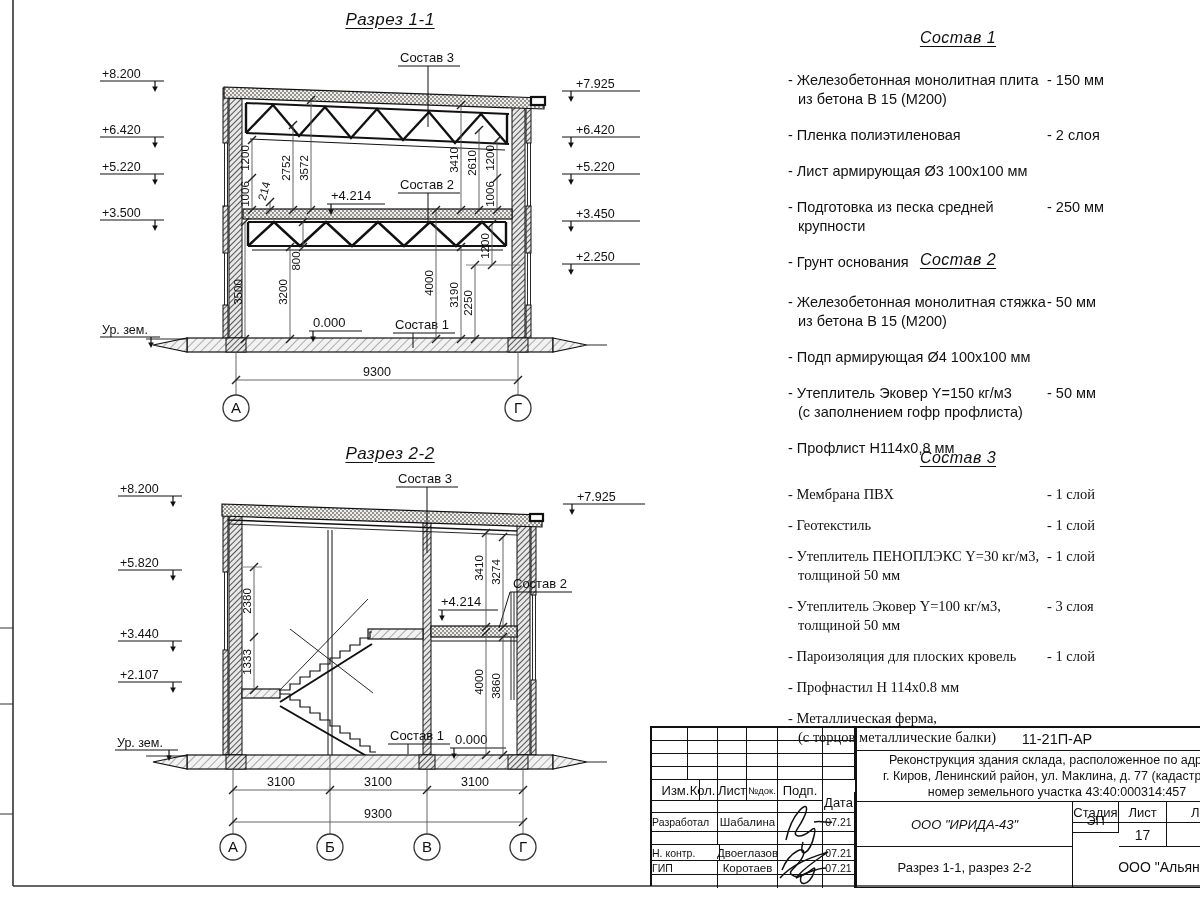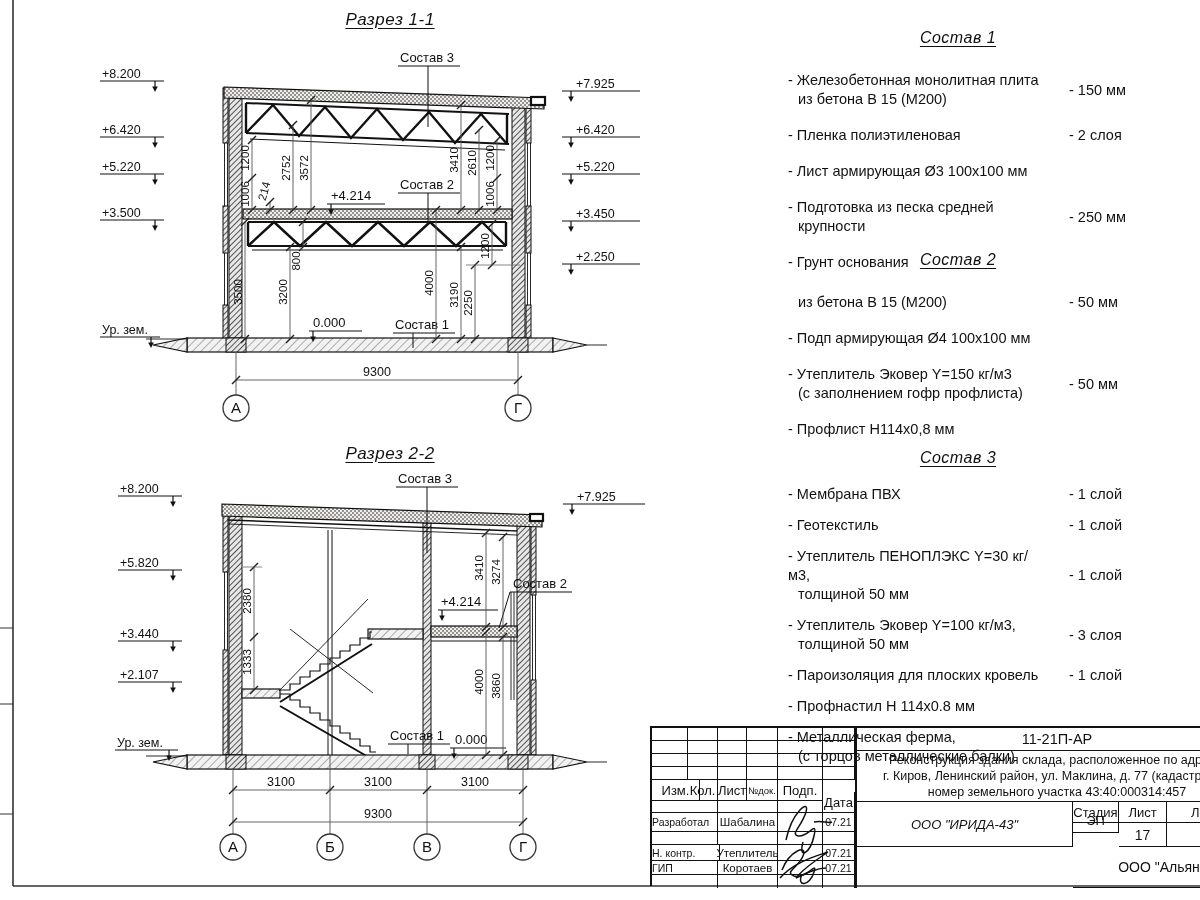--- a/index.html
+++ b/index.html
@@ -11,25 +11,25 @@
   .sec-title{font-style:italic;font-size:17px;text-align:center;
              text-decoration:underline;text-underline-offset:3px;letter-spacing:.5px;}
   .dim{font-size:11.5px;}
   .el{font-size:12.5px;}
   .lbl{font-size:13px;}
   .axis{font-size:15px;text-anchor:middle;}
   
   .sostav{width:345px;font-size:14.5px;line-height:19px;}
   .sostav .ttl{font-style:italic;font-size:16px;text-align:center;width:340px;
                text-decoration:underline;text-underline-offset:3px;margin-bottom:24px;letter-spacing:.5px;}
-  .item{display:flex;align-items:center;margin-top:17px;gap:22px;}
+  .item{display:flex;align-items:flex-start;margin-top:17px;}
   .item .txt{flex:0 0 259px;}
   .item .ln2{padding-left:10px;}
   .item .val{width:86px;}
-  .s3 .item{margin-top:12px;}
+  .s3 .item{margin-top:12px;font-family:Liberation Serif, serif;}
   .s3 .ttl{margin-bottom:18px;}
   
   #tb{left:650px;top:726px;width:605px;height:160px;border-top:2px solid #111;
       border-left:2px solid #111;box-sizing:border-box;font-size:13px;}
   .tb-line{position:absolute;background:#111;}
   .tcell{position:absolute;box-sizing:border-box;border-right:1.4px solid #111;
          border-bottom:1.4px solid #111;display:flex;align-items:center;justify-content:center;
          overflow:visible;white-space:nowrap;}
   .tleft{justify-content:flex-start;padding-left:0;}
   .small{font-size:9.5px;}
@@ -460,20 +460,21 @@
     <div class="txt">
           <div>- Грунт основания</div>
         </div>
   </div>
 </div>
 
 <div class="abs sostav" style="left:788px;top:250px">
   <div class="ttl">Состав 2</div>
   <div class="item">
     <div class="txt">
+          <div>- Железобетонная  монолитная стяжка</div>
       <div class="ln2">из бетона В 15 (М200)</div>
         </div>
     <div class="val">- 50 мм</div>
   </div>
   <div class="item">
     <div class="txt">
           <div>- Подп армирующая Ø4 100х100 мм</div>
         </div>
   </div>
   <div class="item">
@@ -580,21 +581,21 @@
   <div class="tcell nm" style="left:66px;top:85px;width:60px;height:19px">Шабалина</div>
   <div class="tcell" style="left:126px;top:85px;width:45px;height:19px"></div>
   <div class="tcell dt" style="left:171px;top:85px;width:32px;height:19px">07.21</div>
 
   <div class="tcell" style="left:0;top:104px;width:66px;height:13px"></div>
   <div class="tcell" style="left:66px;top:104px;width:60px;height:13px"></div>
   <div class="tcell" style="left:126px;top:104px;width:45px;height:13px"></div>
   <div class="tcell" style="left:171px;top:104px;width:32px;height:13px"></div>
 
   <div class="tcell tleft role" style="left:0;top:117px;width:68px;height:16px">Н. контр.</div>
-  <div class="tcell nm" style="left:66px;top:117px;width:60px;height:16px">Утеплитель</div>
+  <div class="tcell nm" style="left:66px;top:117px;width:60px;height:16px">Двоеглазов</div>
   <div class="tcell" style="left:126px;top:117px;width:45px;height:16px"></div>
   <div class="tcell dt" style="left:171px;top:117px;width:32px;height:16px">07.21</div>
 
   <div class="tcell tleft role" style="left:0;top:133px;width:66px;height:14px">ГИП</div>
   <div class="tcell nm" style="left:66px;top:133px;width:60px;height:14px">Коротаев</div>
   <div class="tcell" style="left:126px;top:133px;width:45px;height:14px"></div>
   <div class="tcell dt" style="left:171px;top:133px;width:32px;height:14px">07.21</div>
 
   <div class="tcell" style="left:0;top:147px;width:66px;height:13px;border-bottom:none"></div>
   <div class="tcell" style="left:66px;top:147px;width:60px;height:13px;border-bottom:none"></div>
@@ -609,20 +610,21 @@
     <div>г. Киров, Ленинский район, ул. Маклина, д. 77 (кадастровый</div>
     <div>номер земельного участка 43:40:000314:457</div>
   </div>
   <div class="tcell ital" style="left:205px;top:74px;width:216px;height:45px">ООО "ИРИДА-43"</div>
   <div class="tcell" style="left:421px;top:74px;width:46px;height:21px">Стадия</div>
   <div class="tcell" style="left:467px;top:74px;width:48px;height:21px">Лист</div>
   <div class="tcell" style="left:515px;top:74px;width:90px;height:21px;border-right:none">Листов</div>
   <div class="tcell" style="left:421px;top:81px;width:46px;height:24px;font-size:13px">ЭП</div>
   <div class="tcell" style="left:467px;top:95px;width:48px;height:24px;font-size:14px">17</div>
   <div class="tcell" style="left:515px;top:95px;width:90px;height:24px;border-right:none;font-size:14px;justify-content:flex-start;padding-left:32px">18</div>
+  <div class="tcell" style="left:205px;top:119px;width:216px;height:41px;border-bottom:1.4px solid #111">Разрез 1-1, разрез 2-2</div>
   <div class="tcell" style="left:421px;top:119px;width:184px;height:41px;border-right:none;border-bottom:1.4px solid #111;font-size:14px">ООО "Альянс"</div>
 </div>
 
 <svg class="abs" style="left:772px;top:798px;z-index:5" width="80" height="88" viewBox="0 0 80 88">
   <g fill="none" stroke="#111" stroke-width="1.5">
     <path d="M14,42 C20,14 38,0 34,14 C30,28 18,36 26,38 C36,40 46,20 42,38 C38,56 26,62 31,44 M42,24 C50,22 56,26 60,24"></path>
     <path d="M10,72 C18,52 36,46 31,58 C26,70 12,74 22,78 C34,82 46,62 42,74 C38,88 24,90 30,76"></path>
     <path d="M8,80 C22,64 44,58 56,54 C44,62 30,72 24,80 C36,74 48,70 54,70"></path>
   </g>
 </svg>

